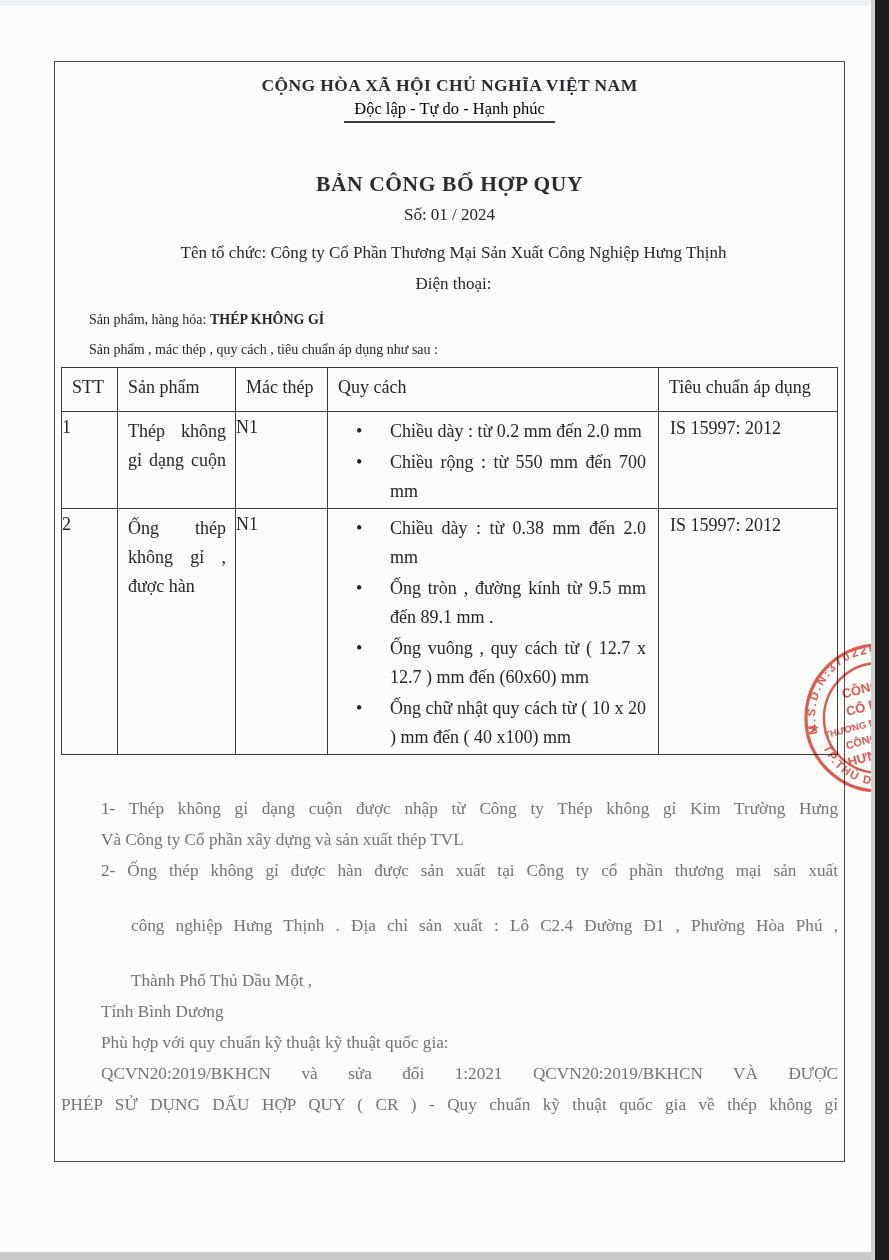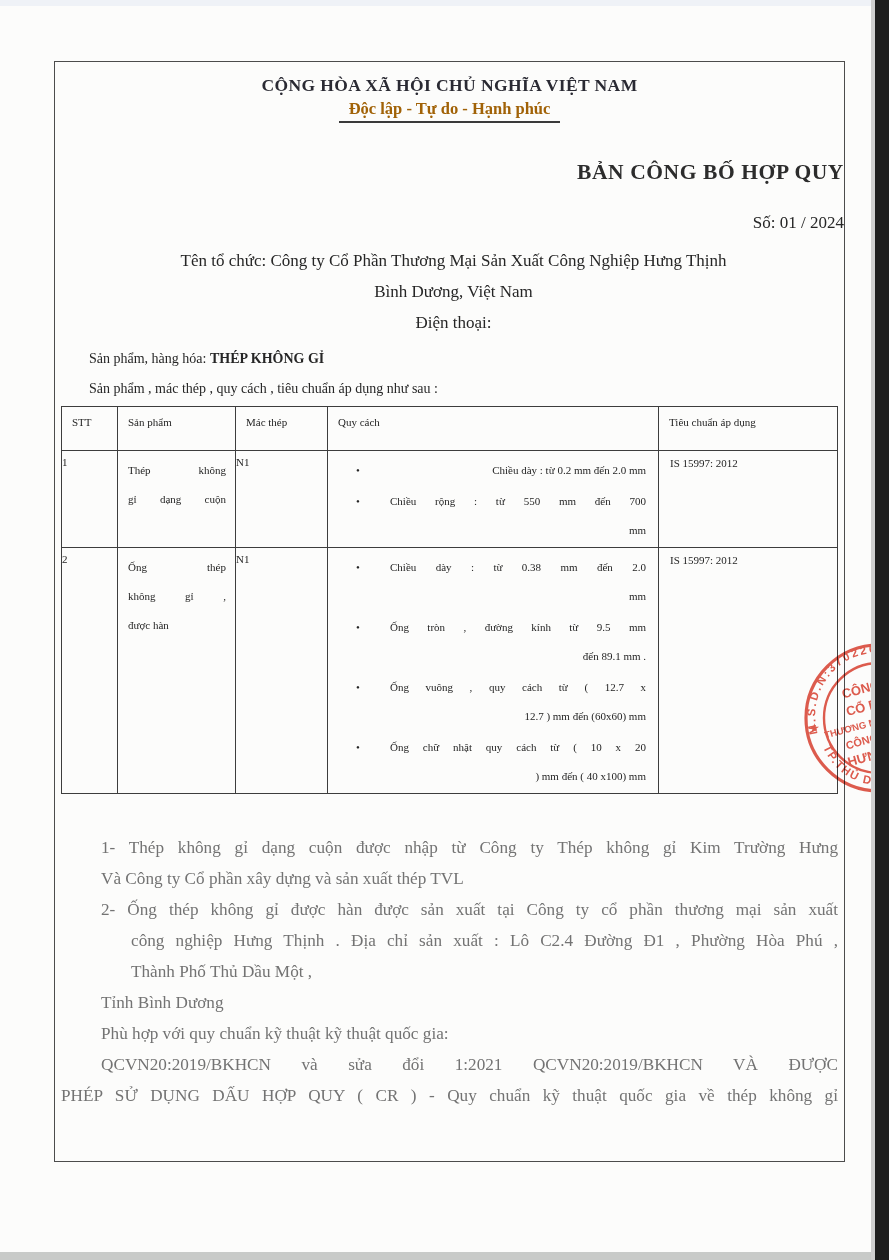--- a/index.html
+++ b/index.html
@@ -17,54 +17,54 @@
   .edge-light { position:absolute; left:871px; top:0; width:4px; height:100%; background:#cfcfcf; z-index:10; }
   .edge-dark { position:absolute; left:875px; top:0; width:14px; height:100%; background:#1e1e1e; z-index:11; }
 
   .border-box {
     position:absolute; left:54px; top:61px; width:791px; height:1101px;
     border:1.8px solid #4c4c4c; background:transparent;
   }
 
   .nat1 { margin-top:12px; text-align:center; font-weight:bold; font-size:17.5px; line-height:22px; letter-spacing:.4px; color:#2a2a33; }
   .nat2-wrap { text-align:center; margin-top:2px; }
-  .nat2 { display:inline-block; font-weight:bold; font-size:16.5px; line-height:21px; padding:0 10px 2px 10px; border-bottom:2px solid #3a3a3a; color:#a16207; }
-  .doc-title { margin-top:36px; text-align:right; font-weight:bold; font-size:21.5px; line-height:26px; letter-spacing:.6px; color:#2c2c2c; }
-  .doc-number { margin-top:26px; text-align:right; font-size:17px; line-height:24px; }
+  .nat2 { display:inline-block; font-weight:normal; font-size:16.5px; line-height:21px; padding:0 10px 2px 10px; border-bottom:2px solid #3a3a3a; color:#000000; }
+  .doc-title { margin-top:48px; text-align:center; font-weight:bold; font-size:21.5px; line-height:26px; letter-spacing:.6px; color:#2c2c2c; }
+  .doc-number { margin-top:6px; text-align:center; font-size:17px; line-height:24px; }
 
   .info { margin-top:10px; padding:0 16px 0 24px; font-size:17px; line-height:31px;text-align:center; }
   .products { margin-top:6px; padding:0 16px 0 34px; font-size:14px; line-height:30px; }
   .bold { font-weight:bold; }
 
   table.spec {
     margin:2px 0 0 6px; width:776px; border-collapse:collapse; table-layout:fixed;
-    font-size:11px; color:#252525;
+    font-size:18px; color:#252525;
   }
   table.spec td, table.spec th {
     border:1.6px solid #3d3d3d; vertical-align:top; font-weight:normal; text-align:left;
   }
   table.spec th { height:44px; padding:9px 8px 0 10px; }
   th.c-stt, td.c-stt { text-align:center; }
   th.c-grade, td.c-grade { text-align:center; }
   td { padding-top:5px; }
   tr.r1 { height:94px; }
   tr.r2 { height:243px; }
   td.c-prod { padding:5px 9px 0 10px; }
   td.c-spec { padding:5px 12px 0 0; }
   td.c-std { padding:6px 4px 0 11px; }
   .pline { line-height:29px; }
   .jl { text-align:justify; text-align-last:justify; }
   .bullet-item { display:flex; margin-bottom:2px; }
   .bullet-mark { width:34px; padding-left:28px; line-height:29px; flex:0 0 62px; }
   .bullet-text { flex:1; line-height:29px; }
-  .bline { line-height:29px;text-align:right; }
+  .bline { line-height:29px; }
 
   .notes { margin-top:38px; padding-right:6px; font-size:17.2px; line-height:31px; color:#737373; }
   .nl { padding-left:46px; }
-  .nl-indent { padding-left:76px; }
+  .nl-indent { padding-left:76px;margin-top:24px; }
   .nl-full { padding-left:6px; }
   .notes .jl { padding-right:0; }
 
   .stamp {
     position:absolute; left:794px; top:633px; width:170px; height:170px;
     z-index:5; mix-blend-mode:multiply; opacity:.92;
   }
   .stamp text { font-family:"Liberation Sans","DejaVu Sans",sans-serif; font-weight:bold; fill:currentColor; }
 </style>
 </head>
@@ -79,21 +79,20 @@
     <div class="nat1">CỘNG HÒA XÃ HỘI CHỦ NGHĨA VIỆT NAM</div>
     <div class="nat2-wrap">
       <span class="nat2">Độc lập - Tự do - Hạnh phúc</span>
     </div>
 
     <div class="doc-title">BẢN CÔNG BỐ HỢP QUY</div>
     <div class="doc-number">Số: 01 / 2024</div>
 
     <div class="info">
       <div>Tên tổ chức: Công ty Cổ Phần Thương Mại Sản Xuất Công Nghiệp Hưng Thịnh</div>
-      <div>Bình Dương, Việt Nam</div>
       <div>Điện thoại:</div>
     </div>
 
     <div class="products">
       <div><span>Sản phẩm, hàng hóa: </span><span class="bold">THÉP KHÔNG GỈ</span></div>
       <div>Sản phẩm , mác thép , quy cách , tiêu chuẩn áp dụng như sau :</div>
     </div>
 
     <table class="spec">
       <colgroup>

